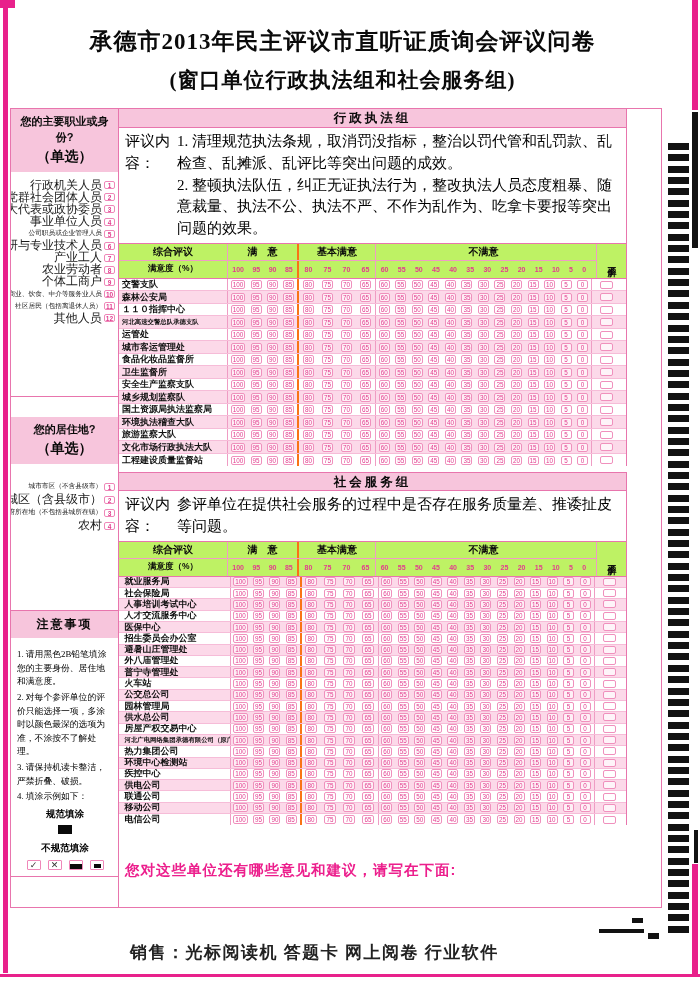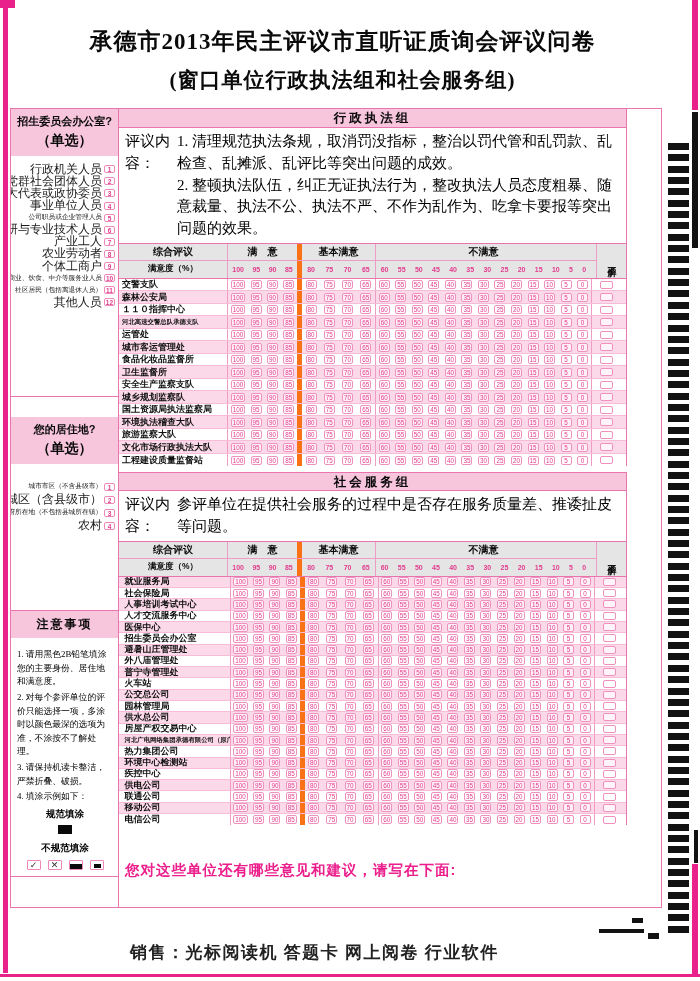--- a/index.html
+++ b/index.html
@@ -61,28 +61,28 @@
   .tblock { width:508px; border-right:1px solid #e875ad; }
   .sec-title { height:19px; background:#f7c5dc; border-bottom:1px solid #e875ad; text-align:center; font-weight:bold;
                font-size:12.5px; letter-spacing:3px; color:#0a0a0a; line-height:19px; }
   .review { border-bottom:1px solid #e875ad; display:flex; padding:3px 4px 3px 6px; font-size:15px; line-height:1.45;
             color:#000; font-family:"Liberation Serif", serif; background:#fff; }
   .rv-label { width:52px; flex:none; }
   .rv-lines { flex:1; }
   .review.tall { min-height:43px; }
   .review.short { min-height:20px; }
 
-  .thead { display:flex; border-bottom:1px solid #e875ad; background:#e5e5e5; }
+  .thead { display:flex; border-bottom:1px solid #e875ad; background:#bef264; }
   .thead-left { flex:1; }
   .hrow { display:flex; height:17px; align-items:stretch; }
   .hrow1 { border-bottom:1px solid #ef9cc4; }
   .hc { display:flex; align-items:center; justify-content:center; font-weight:bold; color:#0a0a0a; font-size:10px; }
   .c-name { width:108px; flex:none; }
   .c-g1 { width:70px; flex:none; border-left:1px solid #ef9cc4; }
-  .c-g2 { width:78px; flex:none; border-left:5px solid #f97316; }
+  .c-g2 { width:78px; flex:none; border-left:2px solid #f97316; }
   .c-g3 { width:216px; flex:none; border-left:1px solid #ef9cc4; }
   .c-unk { width:30px; flex:none; border-left:1px solid #ef9cc4; }
   .hc.sat-label { font-size:8.5px; }
   .num-head { display:flex; align-items:center; justify-content:space-around; }
   .hnum { color:#e23c8e; font-size:7px; font-weight:bold; }
   .unk-head { display:flex; align-items:center; justify-content:center; }
   .unk-vertical { writing-mode:vertical-rl; font-size:9px; font-weight:bold; letter-spacing:1px; color:#0a0a0a; }
 
   .orgs { background:#fff; }
   .org-row { display:flex; height:12.5px; border-bottom:1px solid #f6bcd8; align-items:stretch; }
@@ -200,21 +200,21 @@
     <div class="title-line1">承德市2013年民主评议市直听证质询会评议问卷</div>
     <div class="title-line2">(窗口单位行政执法组和社会服务组)</div>
   </div>
 
   <div class="form">
 
     <div class="sidebar">
 
       <div class="side-box side-sec1">
         <div class="side-head">
-          <div class="h1">招生委员会办公室?</div>
+          <div class="h1">您的主要职业或身份?</div>
           <div class="h2">（单选）</div>
         </div>
         <div class="opt-list" id="occ-options">
             <div class="opt-row">
               <span class="opt-label">行政机关人员</span>
               <span class="num-box">1</span>
             </div>
             <div class="opt-row">
               <span class="opt-label">党群社会团体人员</span>
               <span class="num-box">2</span>

